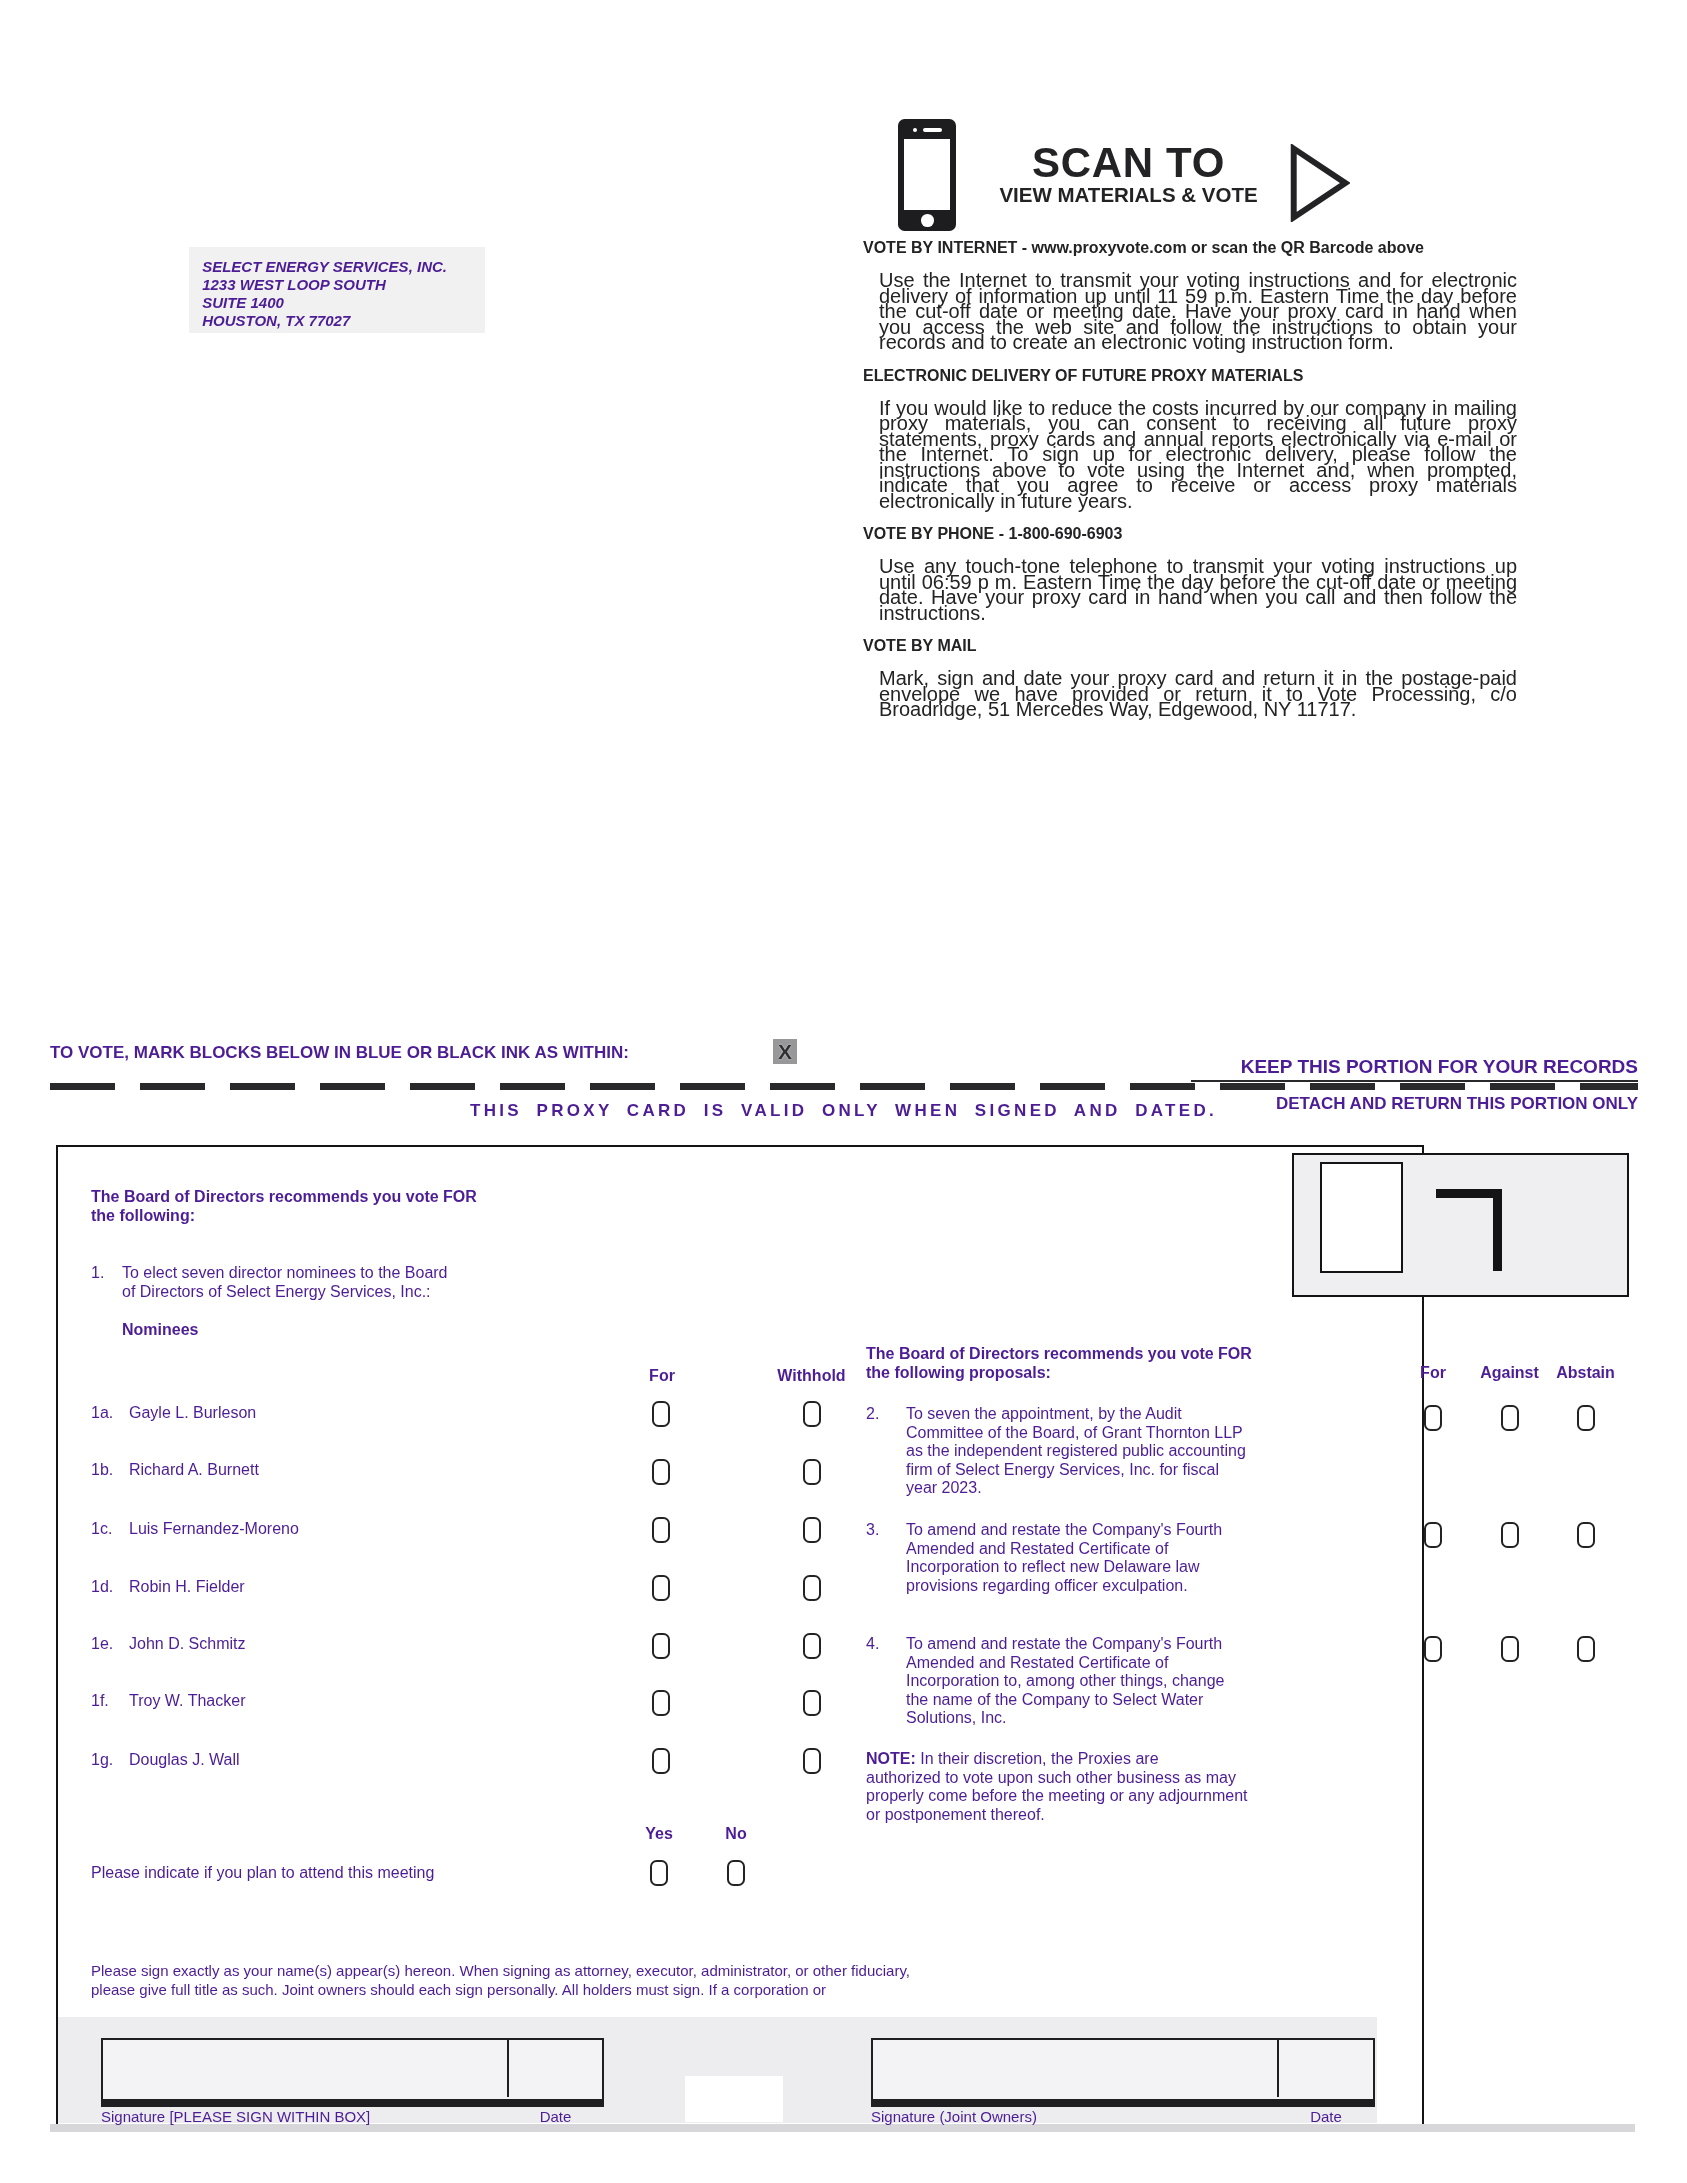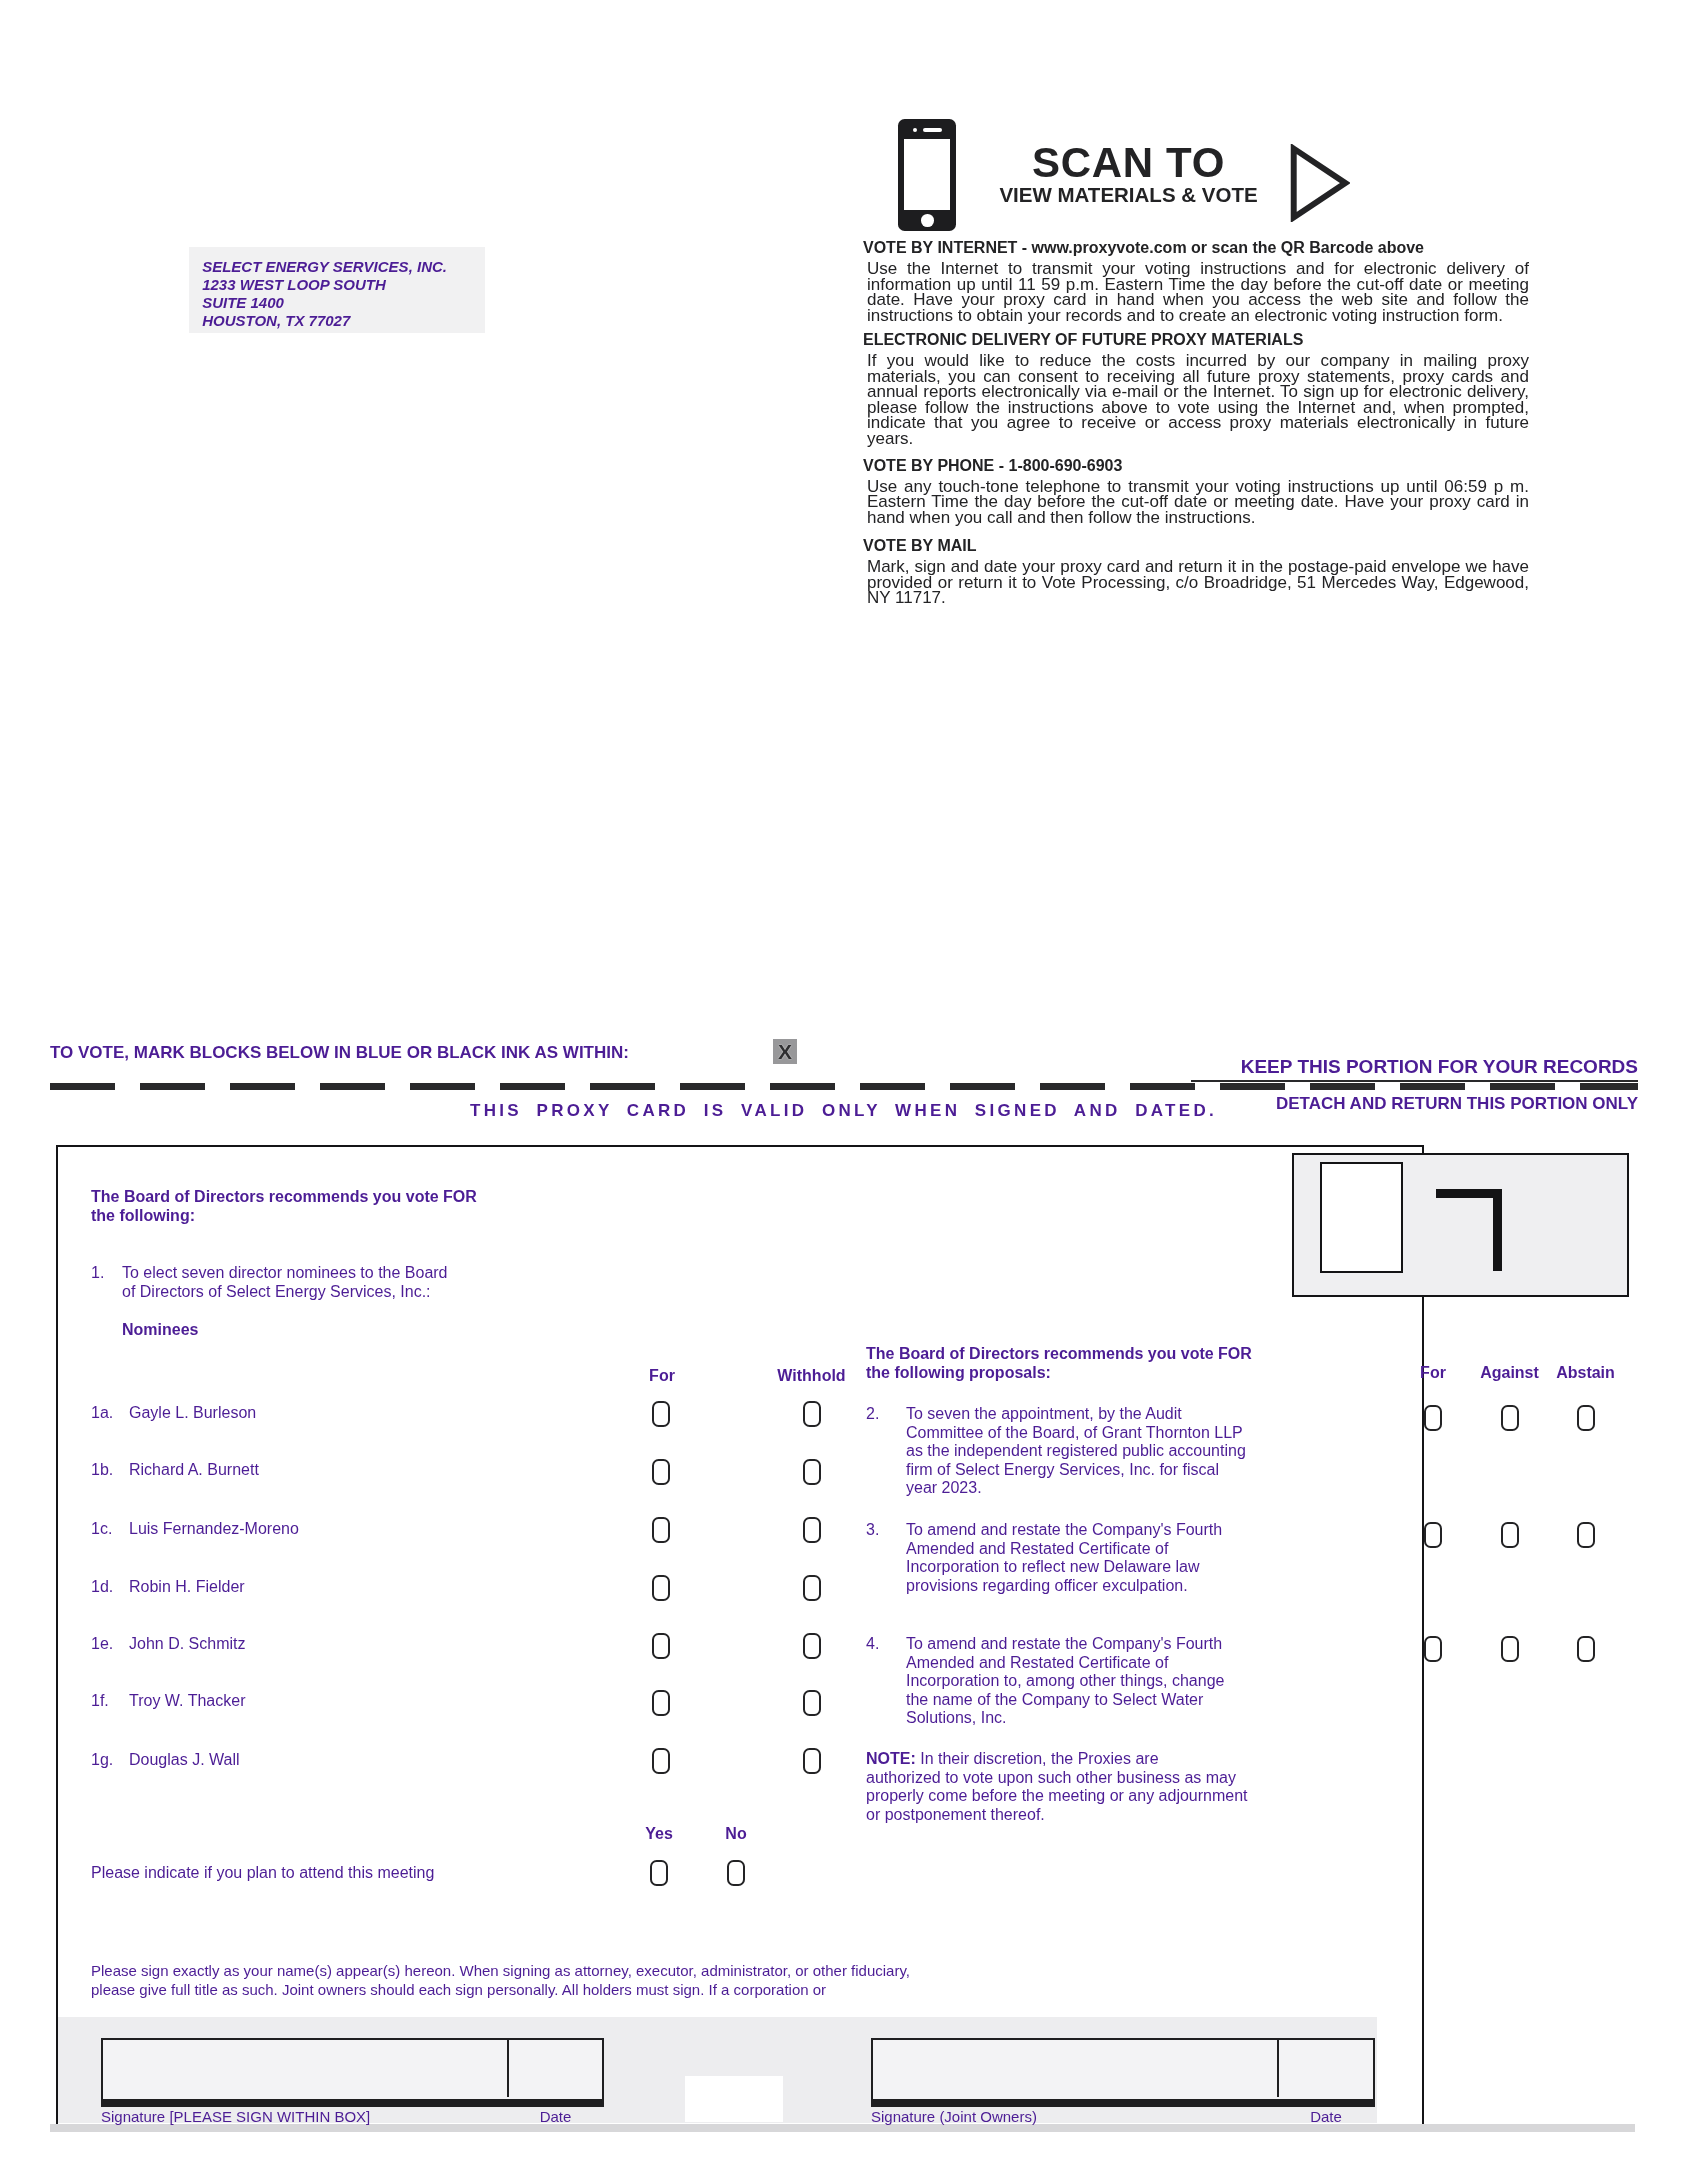--- a/index.html
+++ b/index.html
@@ -6,21 +6,21 @@
   .page{position:relative;width:1687px;height:2183px;background:#ffffff;overflow:hidden;}
   .abs{position:absolute;}
   .mono{font-family:Liberation Sans, sans-serif;color:#4c1d95;}
   .sans{font-family:"Liberation Sans","DejaVu Sans",sans-serif;color:#232325;}
   .mline{font-size:16px;line-height:18.5px;font-weight:400;white-space:nowrap;}
   .mbold{font-weight:700;}
   .colhead{font-size:16px;font-weight:700;text-align:center;white-space:nowrap;}
   .cb{position:absolute;width:18px;height:26px;border:2.6px solid #232325;border-radius:6.6px;
       background:#fff;box-sizing:border-box;}
   .vh{font-size:16px;font-weight:700;line-height:18px;margin:0;}
-  .vp{font-size:17px;line-height:15.5px;text-align:justify;margin:4px;}
+  .vp{font-size:20px;line-height:15.5px;text-align:justify;margin:16px;}
   .addr{background:#f1f1f2;font-style:italic;font-weight:700;font-size:15px;line-height:18px;
         padding:10.6px 0 0 13.2px;box-sizing:border-box;}
   .scanTitle{font-size:42px;font-weight:700;line-height:42px;letter-spacing:0.7px;white-space:nowrap;}
   .scanSub{font-size:20.5px;font-weight:700;line-height:22.5px;letter-spacing:0px;white-space:nowrap;}
   .dashline{background:repeating-linear-gradient(90deg,#29292b 0px,#29292b 65px,transparent 65px,transparent 90px);}
   .sigbox{border:2px solid #1f1f21;border-bottom:8px solid #1f1f21;background:#f3f3f5;box-sizing:border-box;}
   .siglabel{font-size:15px;line-height:17px;white-space:nowrap;}
   .phone-body{background:#1d1d1f;border-radius:6.6px;}
   .phone-screen{background:#ffffff;}
   .phone-speaker{background:#ffffff;border-radius:2px;}

